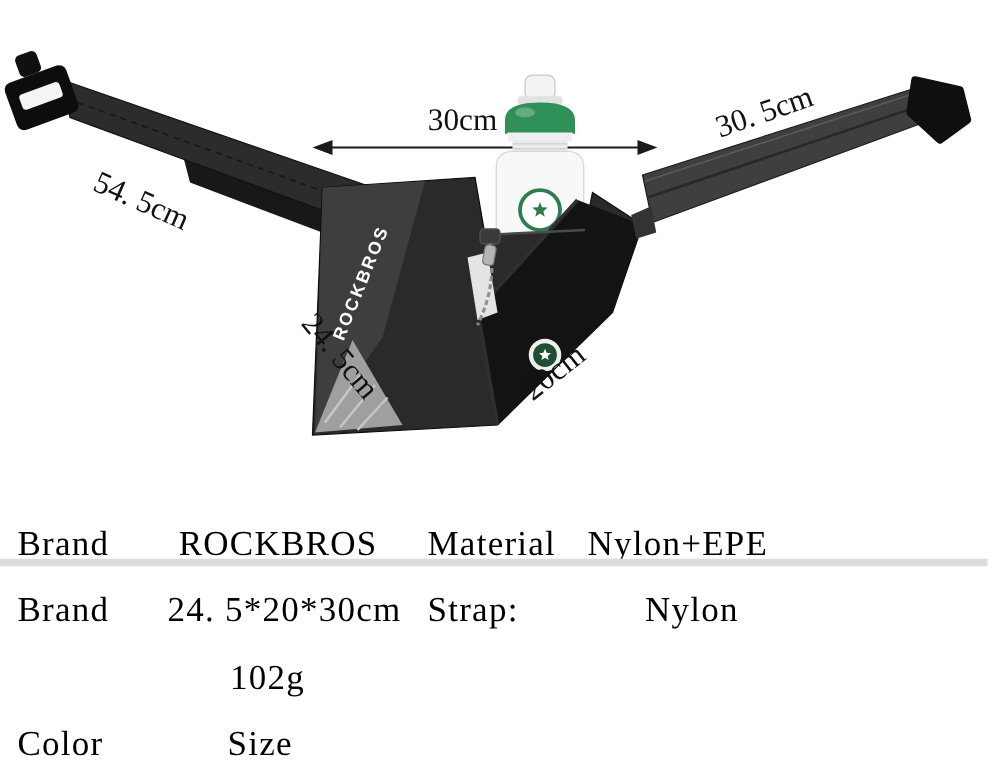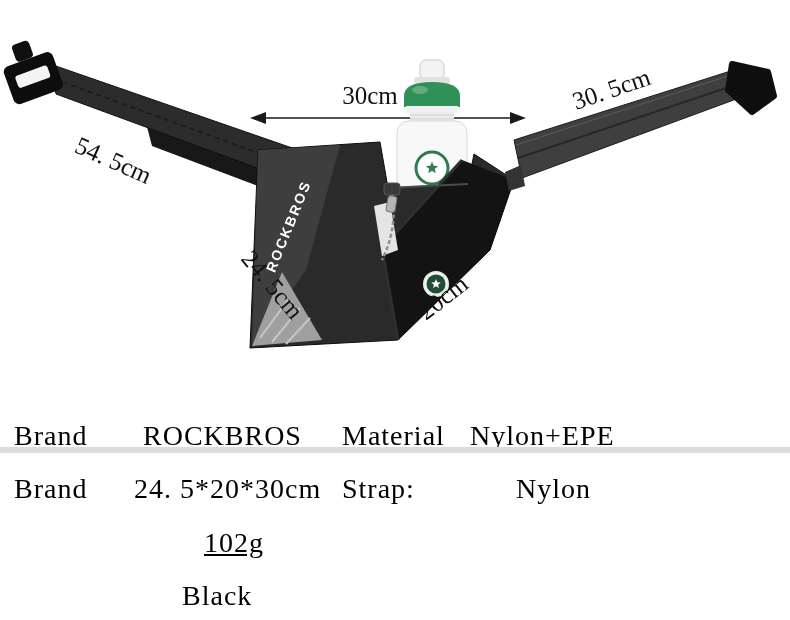--- a/index.html
+++ b/index.html
@@ -103,19 +103,20 @@
     <span class="spec" style="left:14px;  top:25px;">Brand</span>
     <span class="spec" style="left:143px; top:25px;">ROCKBROS</span>
     <span class="spec" style="left:342px; top:25px;">Material</span>
     <span class="spec" style="left:470px; top:25px;">Nylon+EPE</span>
 
     <span class="spec" style="left:14px;  top:78px;">Brand</span>
     <span class="spec" style="left:90px;  top:78px;margin-left:44px;">24. 5*20*30cm</span>
     <span class="spec" style="left:342px; top:78px;text-align:right;">Strap:</span>
     <span class="spec" style="left:516px; top:78px;">Nylon</span>
 
-    <span class="spec" style="left:204px; top:132px;text-decoration:underline;">102g</span>
+    <span class="spec" style="left:184px; top:132px;">102g</span>
 
-    <span class="spec" style="left:182px; top:185px;">Black</span>
+    <span class="spec" style="left:14px;  top:185px;">Color</span>
+    <span class="spec" style="left:182px; top:185px;">Size</span>
   </div>
 
   <div class="bottom-divider"></div>
 </div>
 
 </body></html>

